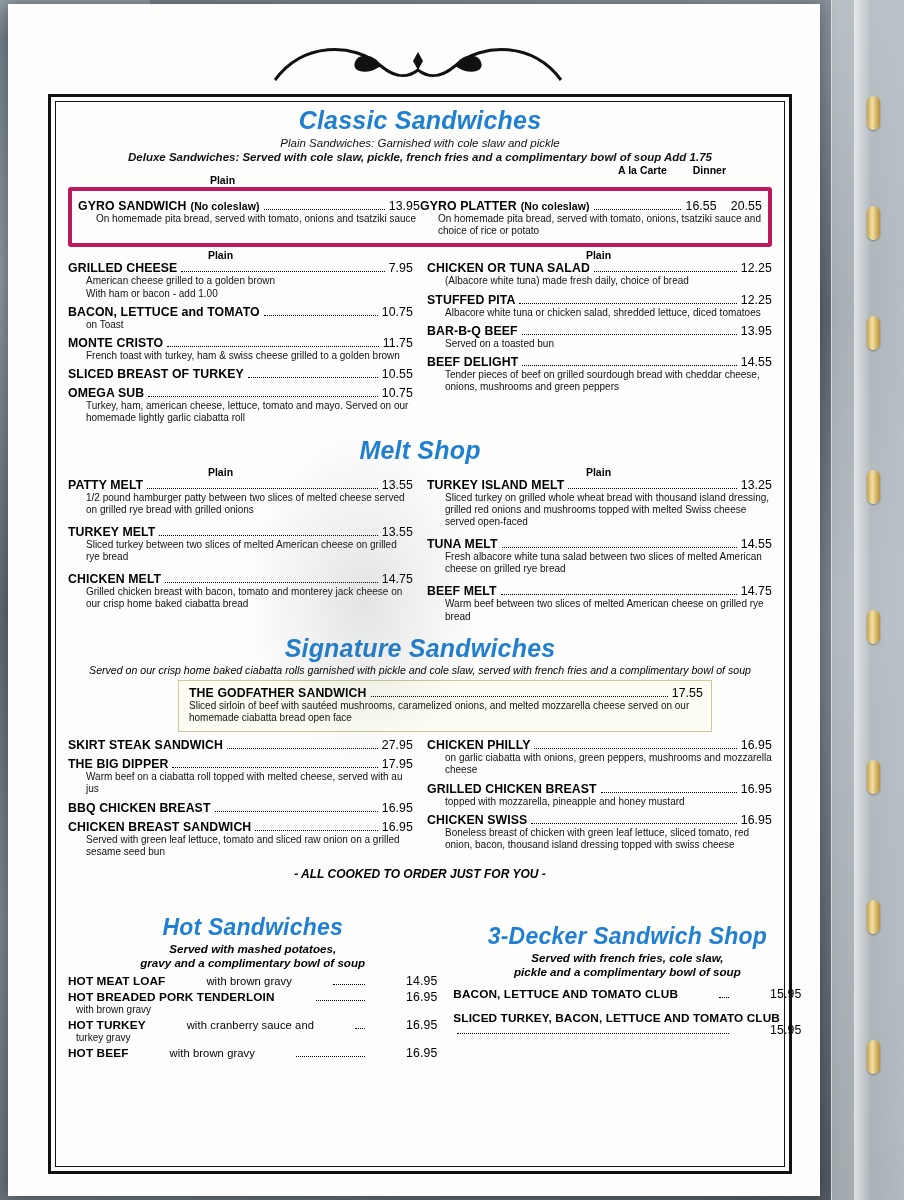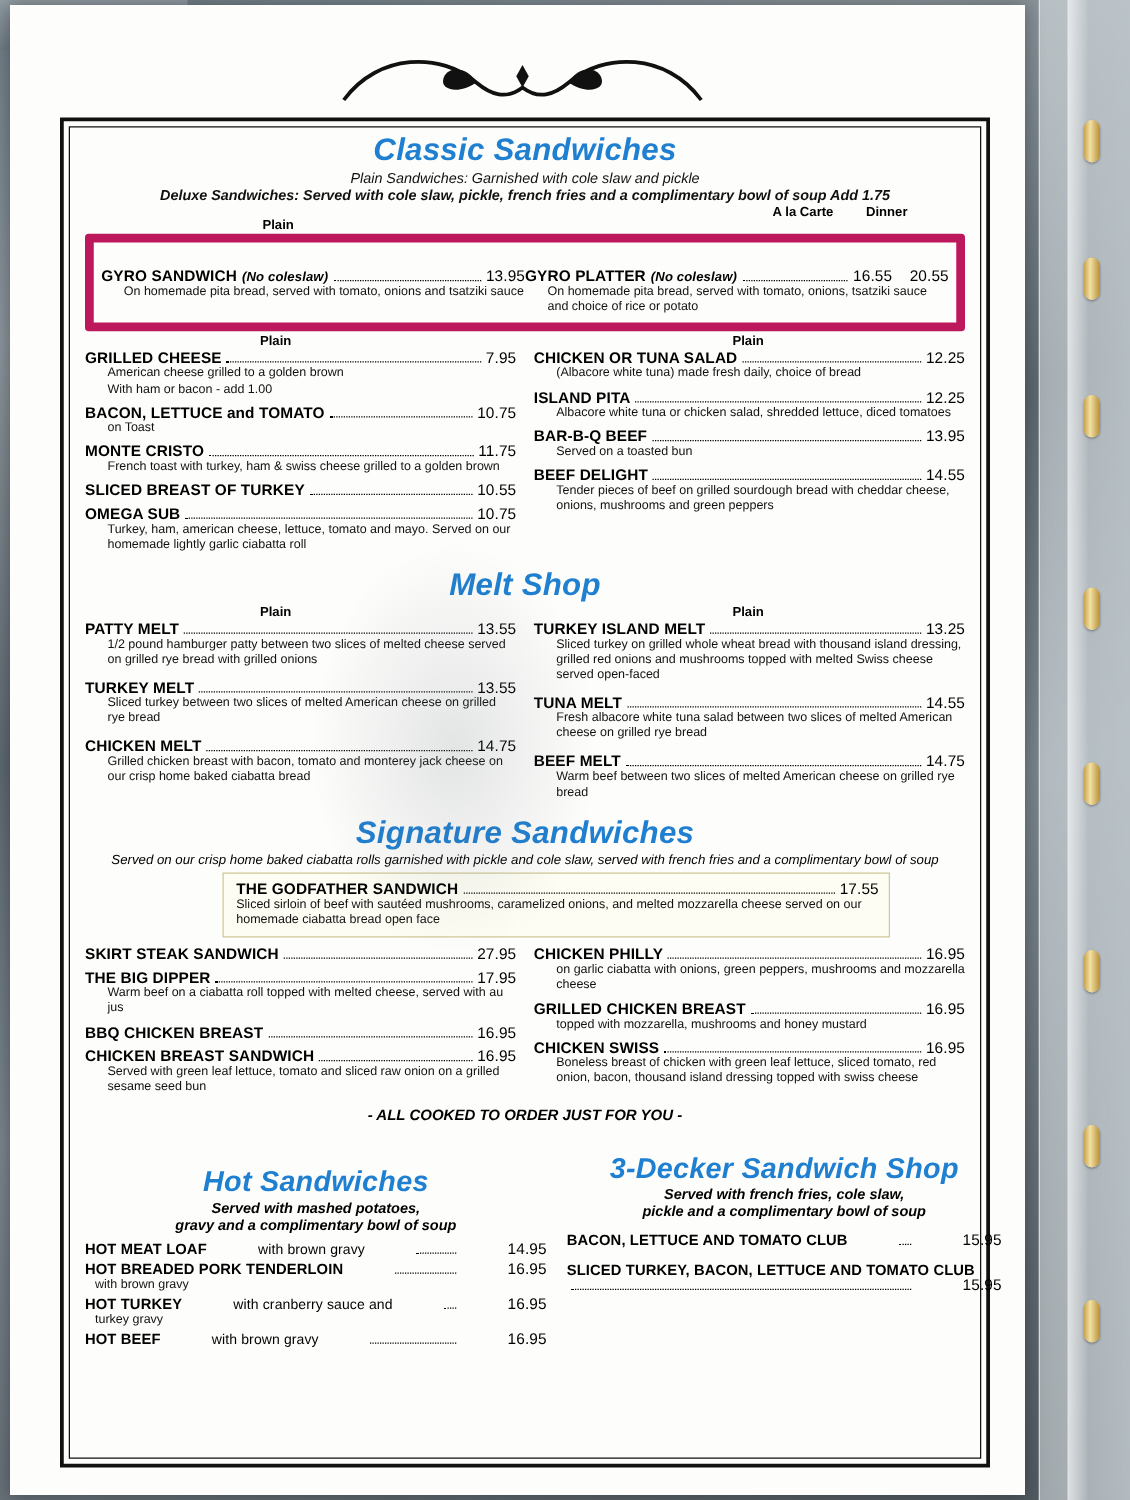--- a/index.html
+++ b/index.html
@@ -72,27 +72,27 @@
   }
   .plainlabel{font-size:10.5px;font-weight:bold;text-align:center;}
   .cols{display:flex;gap:14px;}
   .col{flex:1;min-width:0;}
   .item{margin:0 0 5px 0;}
   .item-line{
     display:flex;align-items:baseline;font-size:12.3px;font-weight:bold;color:#000;
     letter-spacing:.1px;white-space:nowrap;
   }
   .item-line .nm{flex:0 0 auto;}
-  .item-line .paren{font-weight:bold;font-style:italic;font-size:10.5px;margin-left:4px;}
+  .item-line .paren{font-weight:bold;font-size:10.5px;margin-left:4px;}
   .dots{flex:1 1 auto;border-bottom:1.5px dotted #000;margin:0 4px 3px 4px;min-width:10px;}
   .price{flex:0 0 auto;font-weight:normal;font-size:12.3px;}
   .price.second{margin-left:14px;}
   .desc{font-size:10px;color:#111;margin:0 0 0 18px;line-height:1.22;}
   .gyro-box{
-    border:7px solid #be185d;border-radius:3px;padding:20px 6px 6px 6px;margin-top:1px;
+    border:4px solid #be185d;border-radius:3px;padding:8px 6px 6px 6px;margin-top:1px;
     display:flex;
   }
   .headrow{display:flex;justify-content:flex-end;gap:26px;font-size:10.5px;font-weight:bold;padding-right:4px;}
   .godfather{
     border:1px solid #cfc89a;background:#fdfdf3;padding:5px 8px 7px 10px;
     margin:4px 60px 6px 110px;
   }
   .allcooked{
     text-align:center;font-size:12px;font-weight:bold;font-style:italic;margin:4px 0 2px 0;
   }
@@ -234,21 +234,21 @@
         <div class="item">
           <div class="item-line">
               <span class="nm">CHICKEN OR TUNA SALAD</span>
               <span class="dots"></span>
               <span class="price">12.25</span>
             </div>
           <div class="desc">(Albacore white tuna) made fresh daily, choice of bread</div>
         </div>
         <div class="item">
           <div class="item-line">
-              <span class="nm">ISLAND PITA</span>
+              <span class="nm">STUFFED PITA</span>
               <span class="dots"></span>
               <span class="price">12.25</span>
             </div>
           <div class="desc">Albacore white tuna or chicken salad, shredded lettuce, diced tomatoes</div>
         </div>
         <div class="item">
           <div class="item-line">
               <span class="nm">BAR-B-Q BEEF</span>
               <span class="dots"></span>
               <span class="price">13.95</span>
@@ -383,21 +383,21 @@
               <span class="price">16.95</span>
             </div>
           <div class="desc">on garlic ciabatta with onions, green peppers, mushrooms and mozzarella cheese</div>
         </div>
         <div class="item">
           <div class="item-line">
               <span class="nm">GRILLED CHICKEN BREAST</span>
               <span class="dots"></span>
               <span class="price">16.95</span>
             </div>
-          <div class="desc">topped with mozzarella, mushrooms and honey mustard</div>
+          <div class="desc">topped with mozzarella, pineapple and honey mustard</div>
         </div>
         <div class="item">
           <div class="item-line">
               <span class="nm">CHICKEN SWISS</span>
               <span class="dots"></span>
               <span class="price">16.95</span>
             </div>
           <div class="desc">Boneless breast of chicken with green leaf lettuce, sliced tomato, red onion, bacon, thousand island dressing topped with swiss cheese</div>
         </div>
       </div>
@@ -441,21 +441,21 @@
                 <span class="nm">HOT BEEF</span>
                 <span style="font-weight:normal;font-size:11.2px;margin-left:4px">with brown gravy</span>
                 <span class="dots"></span>
                 <span class="price">16.95</span>
               </div>
           </div>
         </div>
       </div>
 
       <div class="right">
-        <h2 class="section-title sm" style="margin-top:20px">3-Decker Sandwich Shop</h2>
+        <h2 class="section-title sm" style="margin-top:40px">3-Decker Sandwich Shop</h2>
         <p class="hot-sub" style="white-space:pre-line;font-weight:bold">Served with french fries, cole slaw,
 pickle and a complimentary bowl of soup</p>
         <div class="item sm-item" style="margin-top:8px">
           <div class="item-line">
               <span class="nm">BACON, LETTUCE AND TOMATO CLUB</span>
               <span class="dots"></span>
               <span class="price">15.95</span>
             </div>
         </div>
         <div class="item sm-item" style="margin-top:10px">

